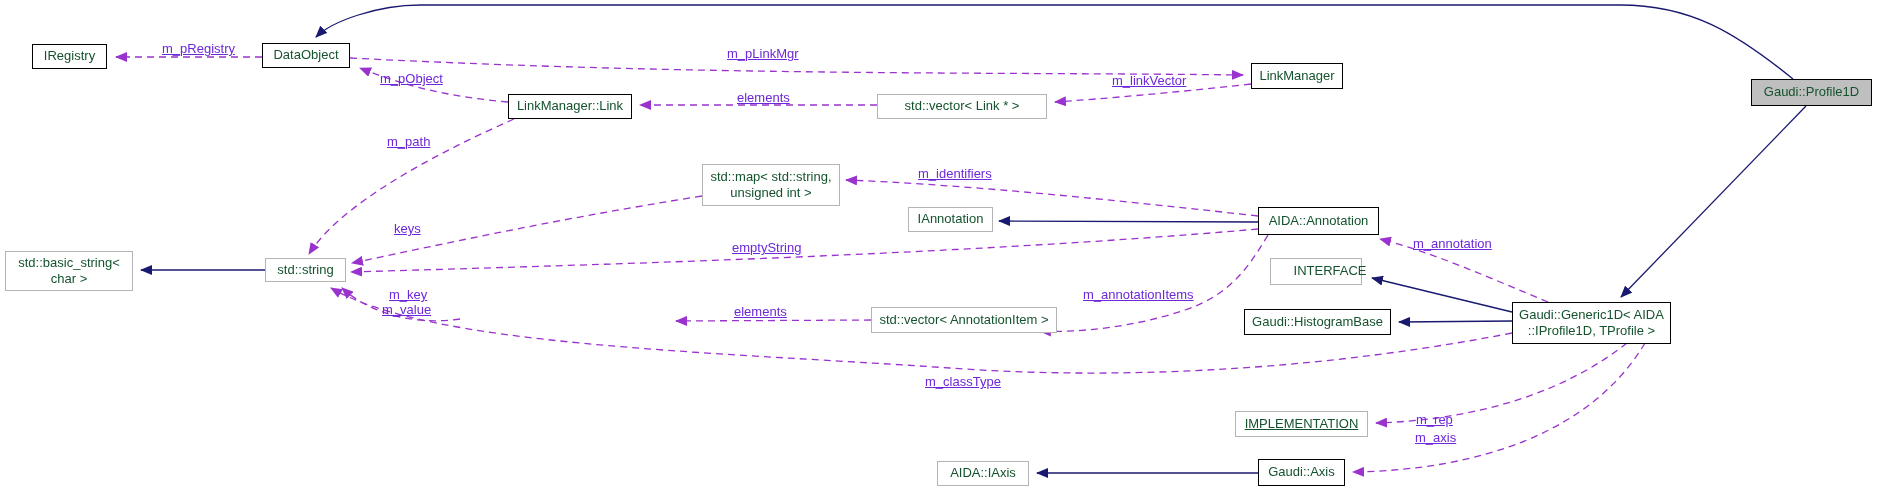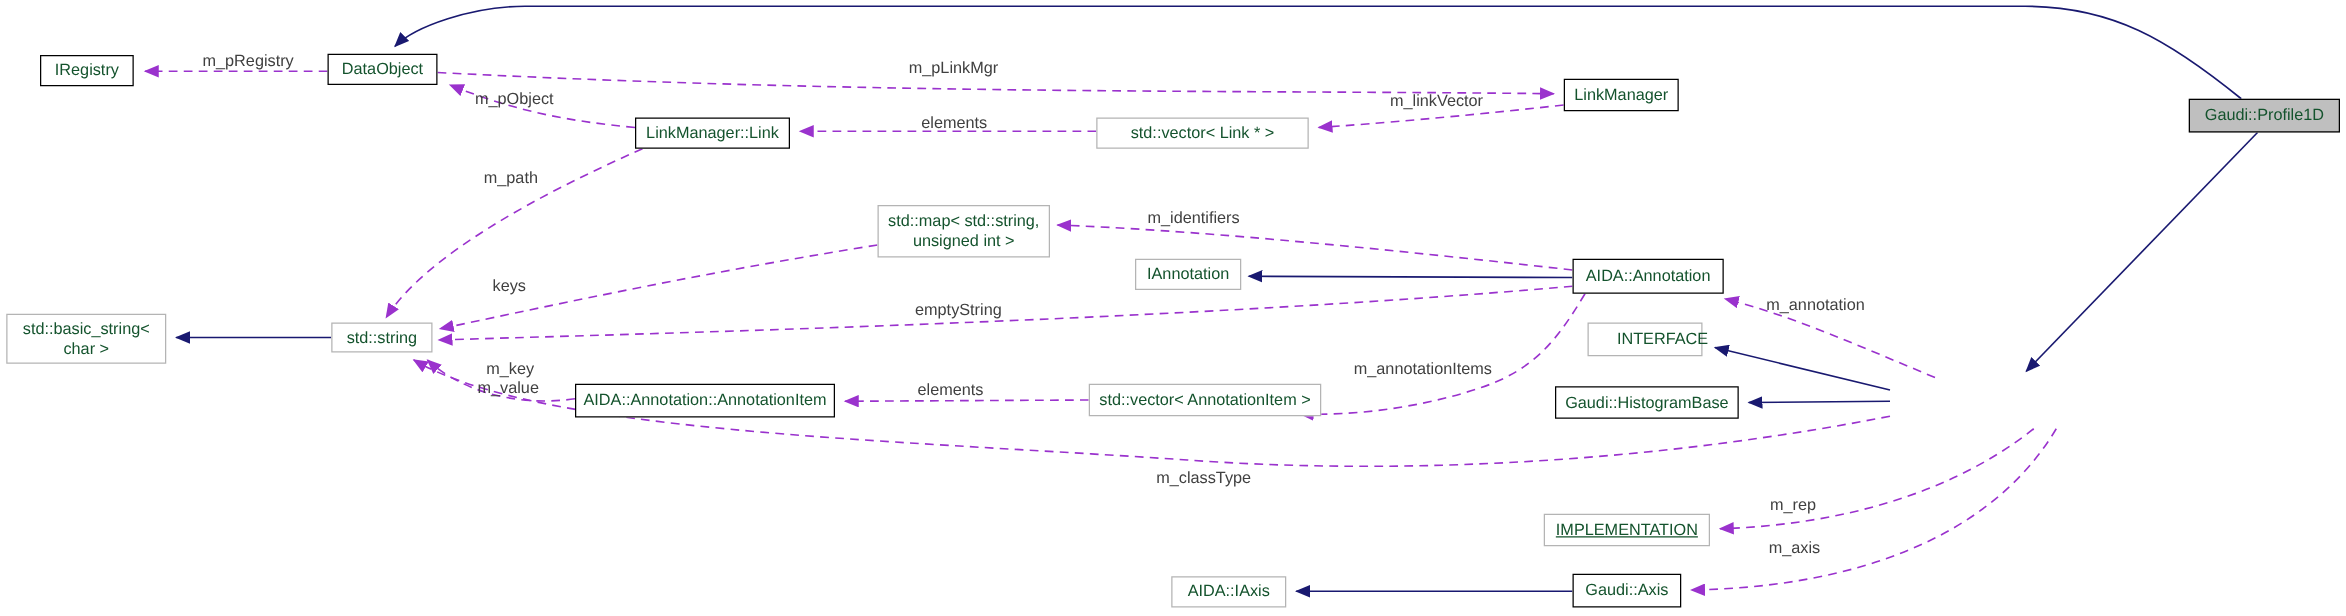--- a/index.html
+++ b/index.html
@@ -19,22 +19,23 @@
     display:flex;align-items:center;justify-content:center;
     text-align:center;
     font-size:13px;line-height:1.25;color:#14532d;
     white-space:pre-line;
     cursor:pointer;
   }
   .node.gray{border:1.2px solid #b4b4b4;}
   .node.hl{background:#bfbfbf;}
   .elabel{
     position:absolute;
-    font-size:13px;color:#404040;
+    font-size:13px;color:#6d28d9;
     white-space:nowrap;
+    text-decoration:underline;
   }
 </style>
 </head>
 <body>
 
 <div id="canvas">
 
   <svg id="edges" viewBox="0 0 1877 493" xmlns="http://www.w3.org/2000/svg">
     <defs>
       <marker id="arrow-blue" markerUnits="userSpaceOnUse" markerWidth="13" markerHeight="10" refX="11" refY="5" orient="auto">
@@ -82,38 +83,39 @@
   <div class="node" style="left:1251px;top:63px;width:92px;height:26px;">LinkManager</div>
   <div class="node hl" style="left:1751px;top:79px;width:121px;height:27px;">Gaudi::Profile1D</div>
   <div class="node gray" style="left:702px;top:164px;width:138px;height:42px;">std::map&lt; std::string,
 unsigned int &gt;</div>
   <div class="node gray" style="left:908px;top:207px;width:85px;height:25px;">IAnnotation</div>
   <div class="node" style="left:1258px;top:207px;width:121px;height:28px;">AIDA::Annotation</div>
   <div class="node gray" style="left:1270px;top:258px;width:92px;height:27px;padding-left:28px;">INTERFACE</div>
   <div class="node gray" style="left:5px;top:251px;width:128px;height:40px;">std::basic_string&lt;
 char &gt;</div>
   <div class="node gray" style="left:265px;top:258px;width:81px;height:24px;">std::string</div>
-  <div class="node" style="left:460px;top:307px;width:208px;height:27px;">AIDA::Annotation::AnnotationItem</div>
   <div class="node gray" style="left:871px;top:307px;width:186px;height:26px;">std::vector&lt; AnnotationItem &gt;</div>
   <div class="node" style="left:1244px;top:309px;width:147px;height:26px;">Gaudi::HistogramBase</div>
+  <div class="node" style="left:1512px;top:302px;width:159px;height:42px;">Gaudi::Generic1D&lt; AIDA
+::IProfile1D, TProfile &gt;</div>
   <div class="node gray" style="left:1235px;top:411px;width:133px;height:26px;text-decoration:underline;">IMPLEMENTATION</div>
   <div class="node" style="left:1258px;top:459px;width:87px;height:27px;">Gaudi::Axis</div>
   <div class="node gray" style="left:937px;top:461px;width:92px;height:25px;">AIDA::IAxis</div>
 
   <div class="elabel" style="left:162px;top:41px;">m_pRegistry</div>
   <div class="elabel" style="left:380px;top:71px;">m_pObject</div>
   <div class="elabel" style="left:727px;top:46px;">m_pLinkMgr</div>
   <div class="elabel" style="left:737px;top:90px;">elements</div>
   <div class="elabel" style="left:1112px;top:73px;">m_linkVector</div>
   <div class="elabel" style="left:387px;top:134px;">m_path</div>
   <div class="elabel" style="left:918px;top:166px;">m_identifiers</div>
   <div class="elabel" style="left:394px;top:221px;">keys</div>
   <div class="elabel" style="left:732px;top:240px;">emptyString</div>
   <div class="elabel" style="left:389px;top:287px;">m_key</div>
   <div class="elabel" style="left:382px;top:302px;">m_value</div>
   <div class="elabel" style="left:734px;top:304px;">elements</div>
   <div class="elabel" style="left:1083px;top:287px;">m_annotationItems</div>
   <div class="elabel" style="left:1413px;top:236px;">m_annotation</div>
   <div class="elabel" style="left:925px;top:354px;margin-top:20px;">m_classType</div>
-  <div class="elabel" style="left:1416px;top:396px;">m_rep</div>
+  <div class="elabel" style="left:1416px;top:412px;">m_rep</div>
   <div class="elabel" style="left:1415px;top:430px;">m_axis</div>
 
 </div>
 
 </body></html>

